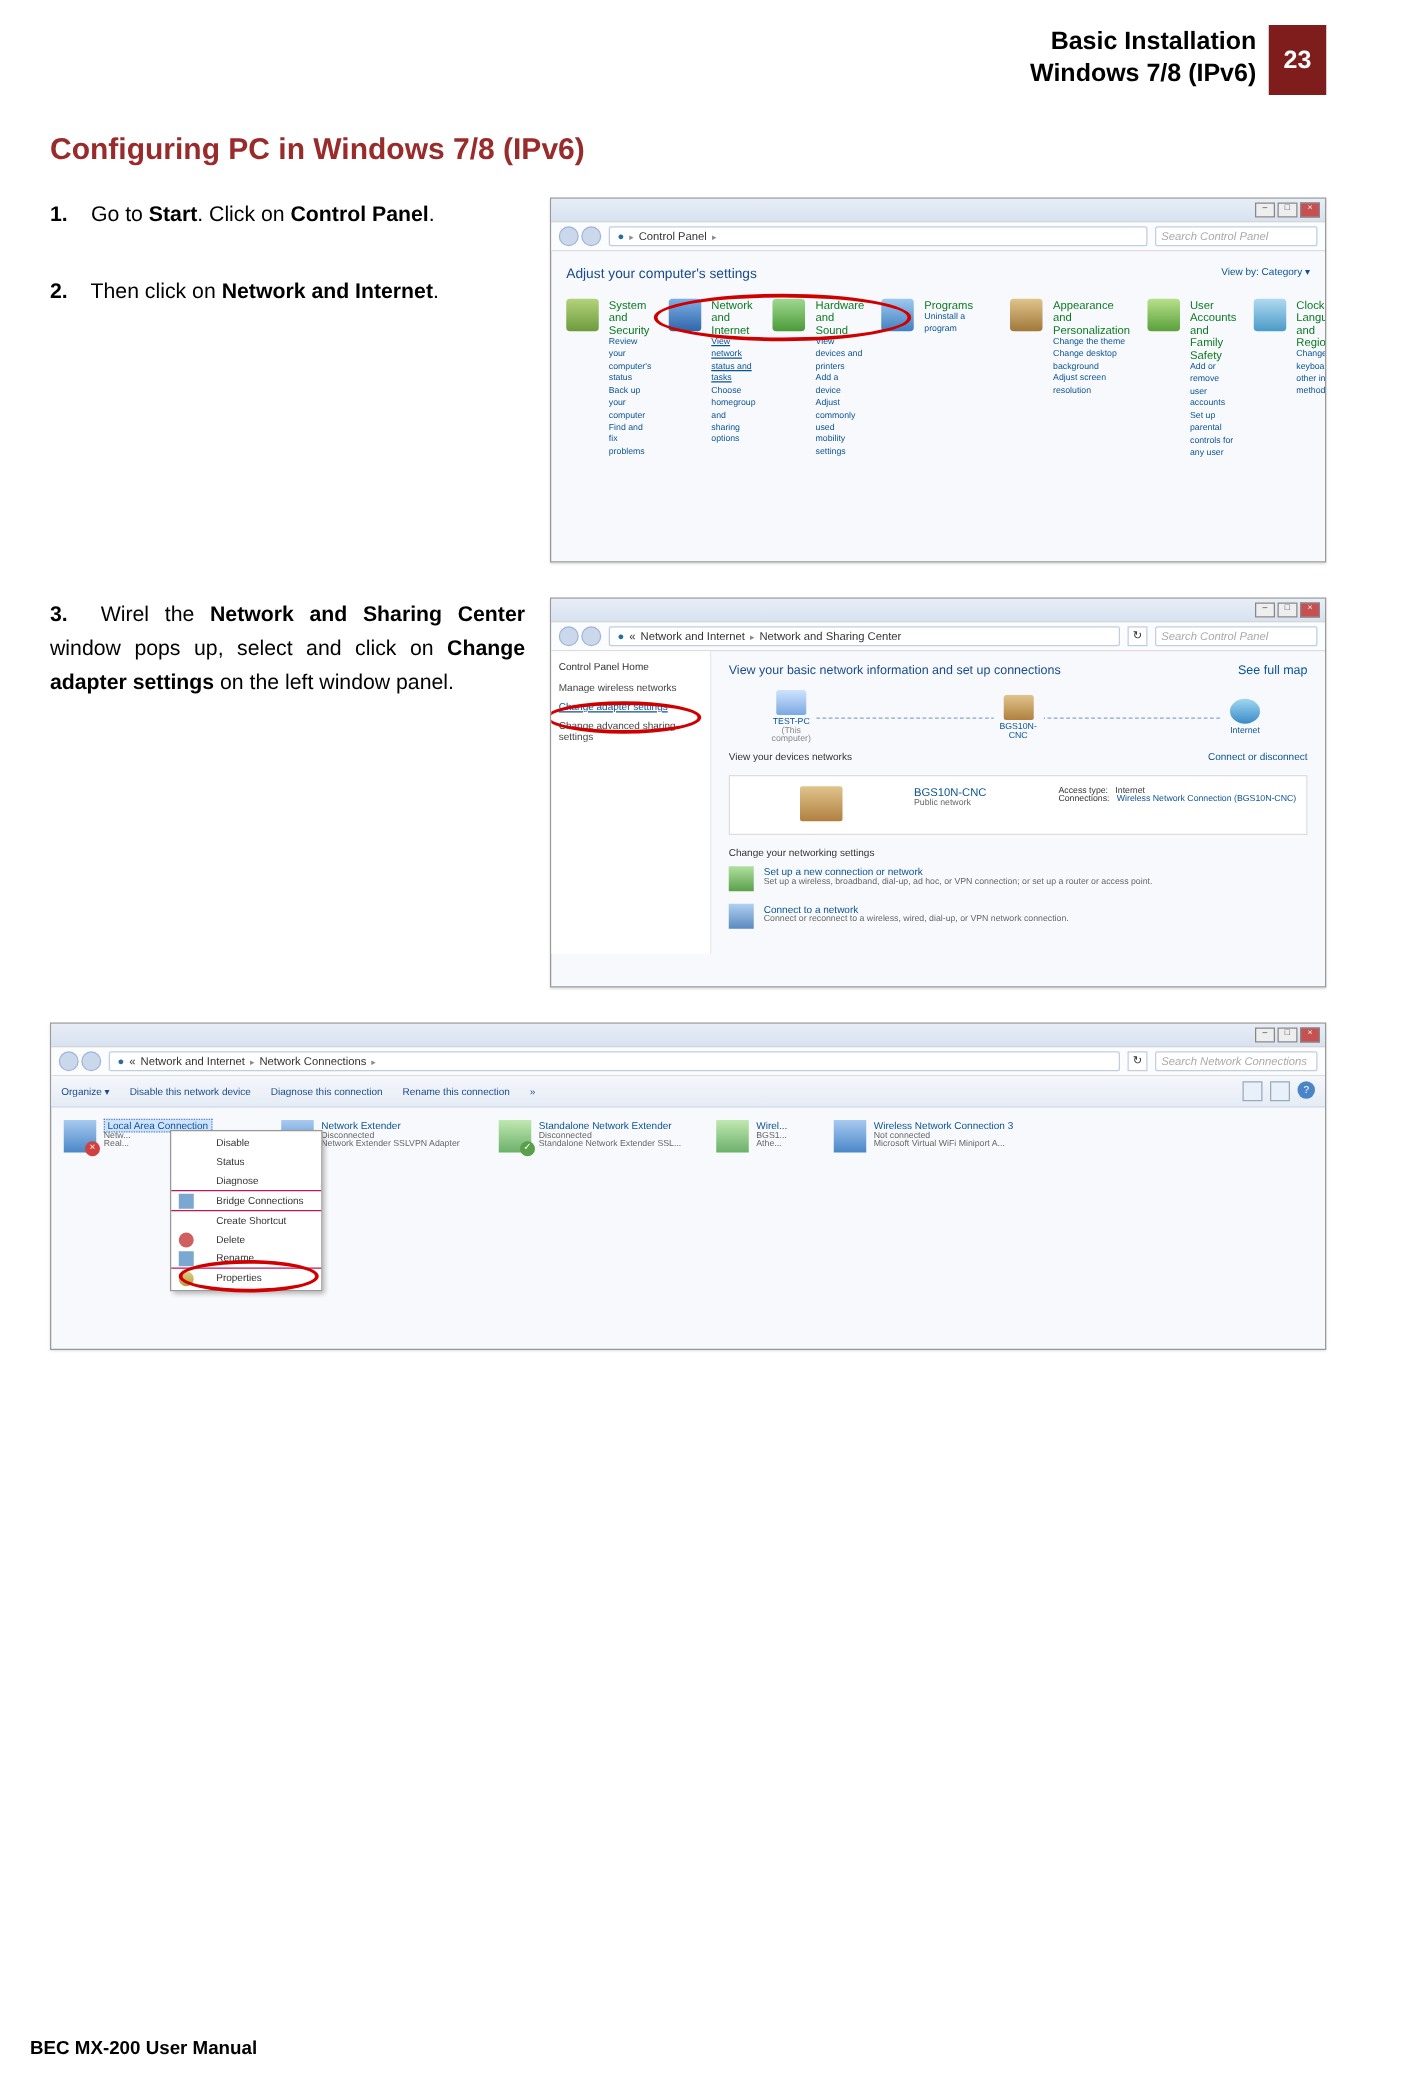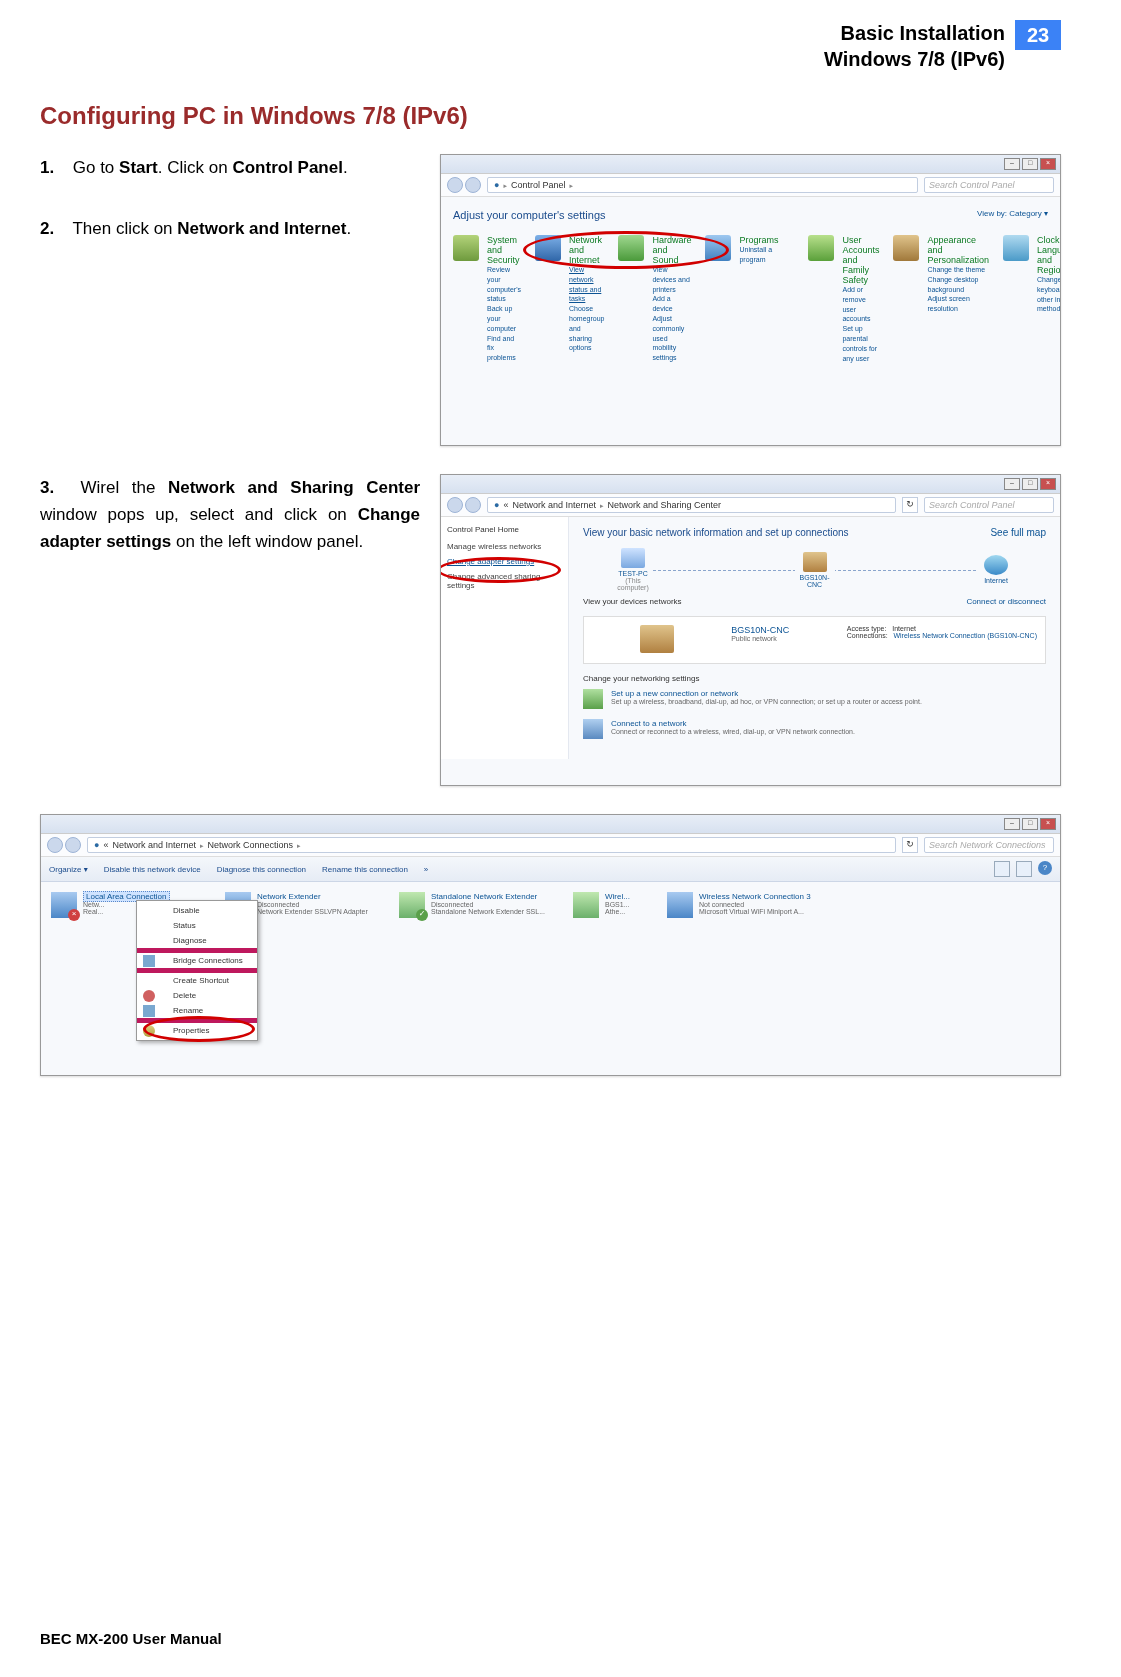--- a/index.html
+++ b/index.html
@@ -26,22 +26,22 @@
   }
   .header-titles {
     text-align: right;
     font-weight: bold;
     font-size: 20px;
     line-height: 1.3;
     margin-right: 10px;
   }
   .page-number {
     width: 46px;
-    height: 30px;
-    background: #3b82f6;
+    height: 56px;
+    background: #7f1d1d;
     color: #fff;
     font-weight: bold;
     font-size: 20px;
     display: flex;
     align-items: center;
     justify-content: center;
   }
   .section-title {
     color: #9a2b2b;
     font-size: 24px;
@@ -152,26 +152,26 @@
     top:18px; left:95px;
     width:120px;
     background:#fff;
     border:1px solid #999;
     box-shadow:2px 2px 4px rgba(0,0,0,0.3);
     font-size:8px;
     padding:2px 0;
     z-index:5;
   }
   .ctx-item { padding:3px 8px 3px 36px; position:relative; }
-  .ctx-item.sep-after { border-bottom:5px solid #be185d; }
+  .ctx-item.sep-after { border-bottom:1px solid #be185d; }
   .ctx-item-icon { width:12px; height:12px; position:absolute; left:6px; top:2px; }
   .footer {
     position:absolute;
     bottom:30px;
-    left:40px;
+    left:24px;
     font-weight:bold;
     font-size:15px;
   }
   .sel-hl { background:#cfe3ff; border:1px dotted #5a88c8; padding:0 2px; }
   a.plainlink { color:#0b5394; }
 </style>
 </head>
 <body>
 
 <div class="page">
@@ -254,34 +254,34 @@
             <div class="cp-item">
               <div class="cp-icon" style="background:linear-gradient(#9ec8f0,#4080c0)"></div>
               <div class="cp-item-body">
                 <div class="cp-item-title">Programs</div>
                 <div class="cp-item-sub">Uninstall a program</div>
               </div>
             </div>
           </div>
           <div class="cp-col">
             <div class="cp-item">
-              <div class="cp-icon" style="background:linear-gradient(#b8e08c,#5aa03a)"></div>
-              <div class="cp-item-body">
-                <div class="cp-item-title">User Accounts and Family Safety</div>
-                <div class="cp-item-sub">Add or remove user accounts</div>
-                <div class="cp-item-sub">Set up parental controls for any user</div>
-              </div>
-            </div>
-            <div class="cp-item">
               <div class="cp-icon" style="background:linear-gradient(#e0c48c,#a0783a)"></div>
               <div class="cp-item-body">
                 <div class="cp-item-title">Appearance and Personalization</div>
                 <div class="cp-item-sub">Change the theme</div>
                 <div class="cp-item-sub">Change desktop background</div>
                 <div class="cp-item-sub">Adjust screen resolution</div>
+              </div>
+            </div>
+            <div class="cp-item">
+              <div class="cp-icon" style="background:linear-gradient(#b8e08c,#5aa03a)"></div>
+              <div class="cp-item-body">
+                <div class="cp-item-title">User Accounts and Family Safety</div>
+                <div class="cp-item-sub">Add or remove user accounts</div>
+                <div class="cp-item-sub">Set up parental controls for any user</div>
               </div>
             </div>
             <div class="cp-item">
               <div class="cp-icon" style="background:linear-gradient(#b0daf0,#4a9ac8)"></div>
               <div class="cp-item-body">
                 <div class="cp-item-title">Clock, Language, and Region</div>
                 <div class="cp-item-sub">Change keyboards or other input methods</div>
               </div>
             </div>
             <div class="cp-item">

